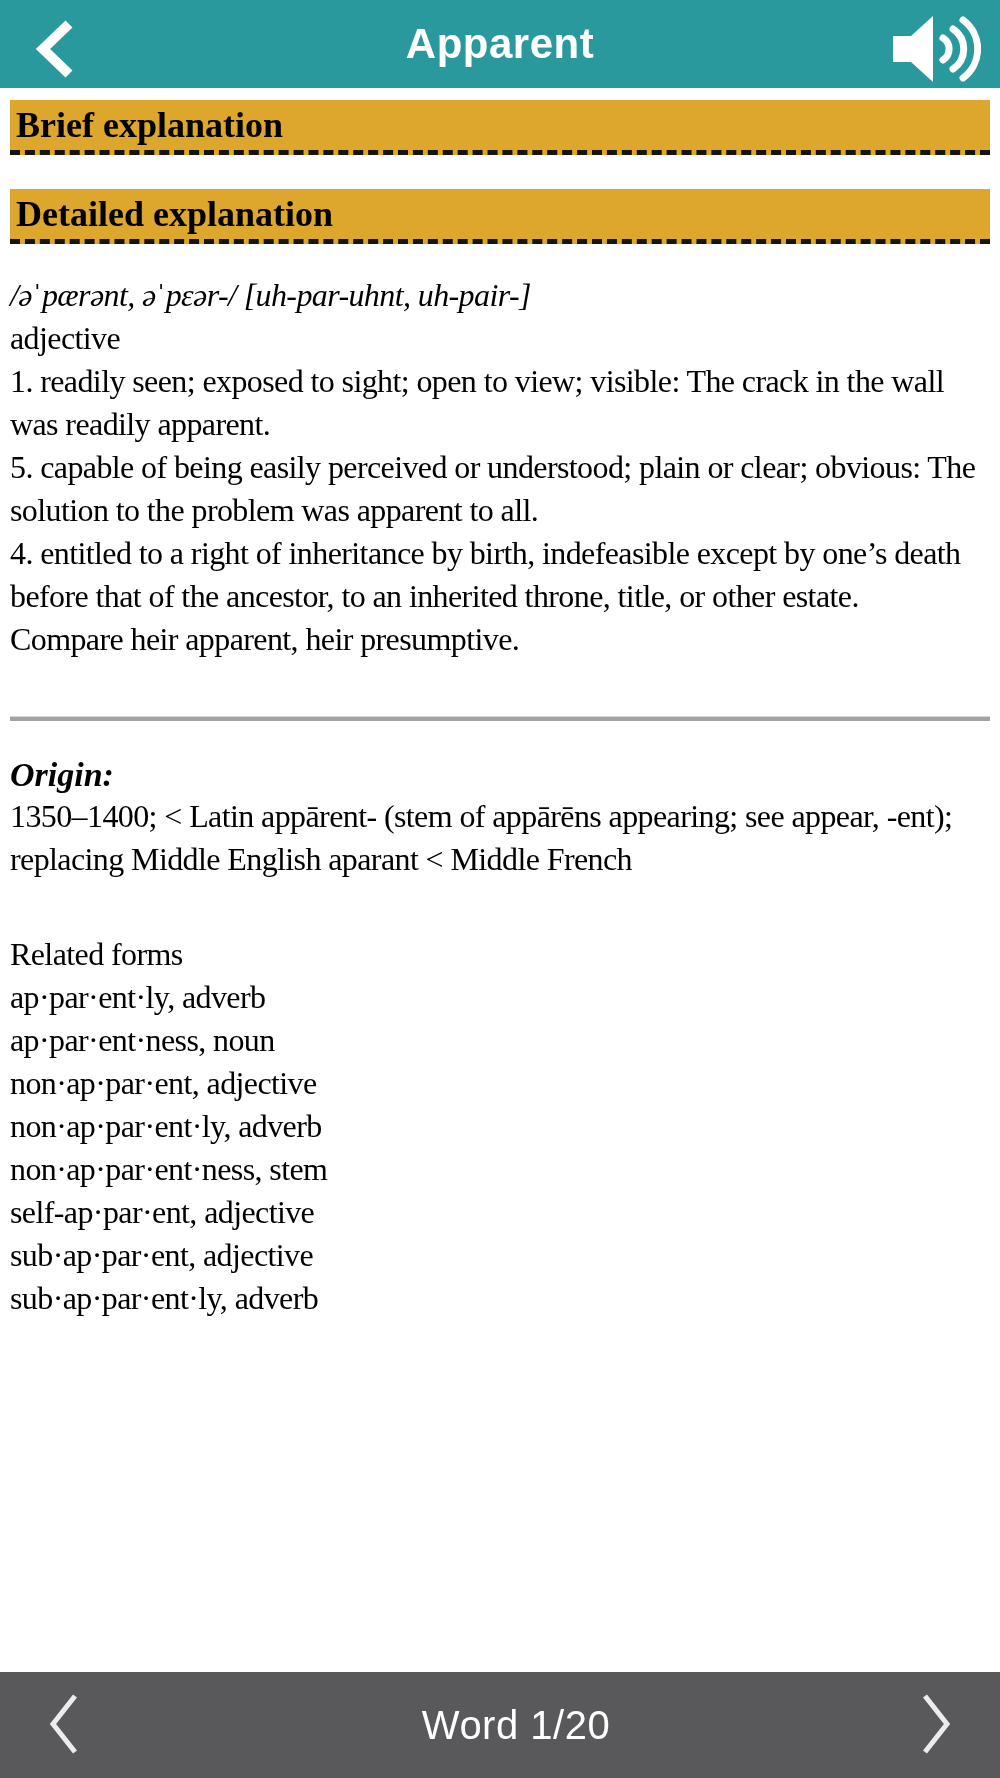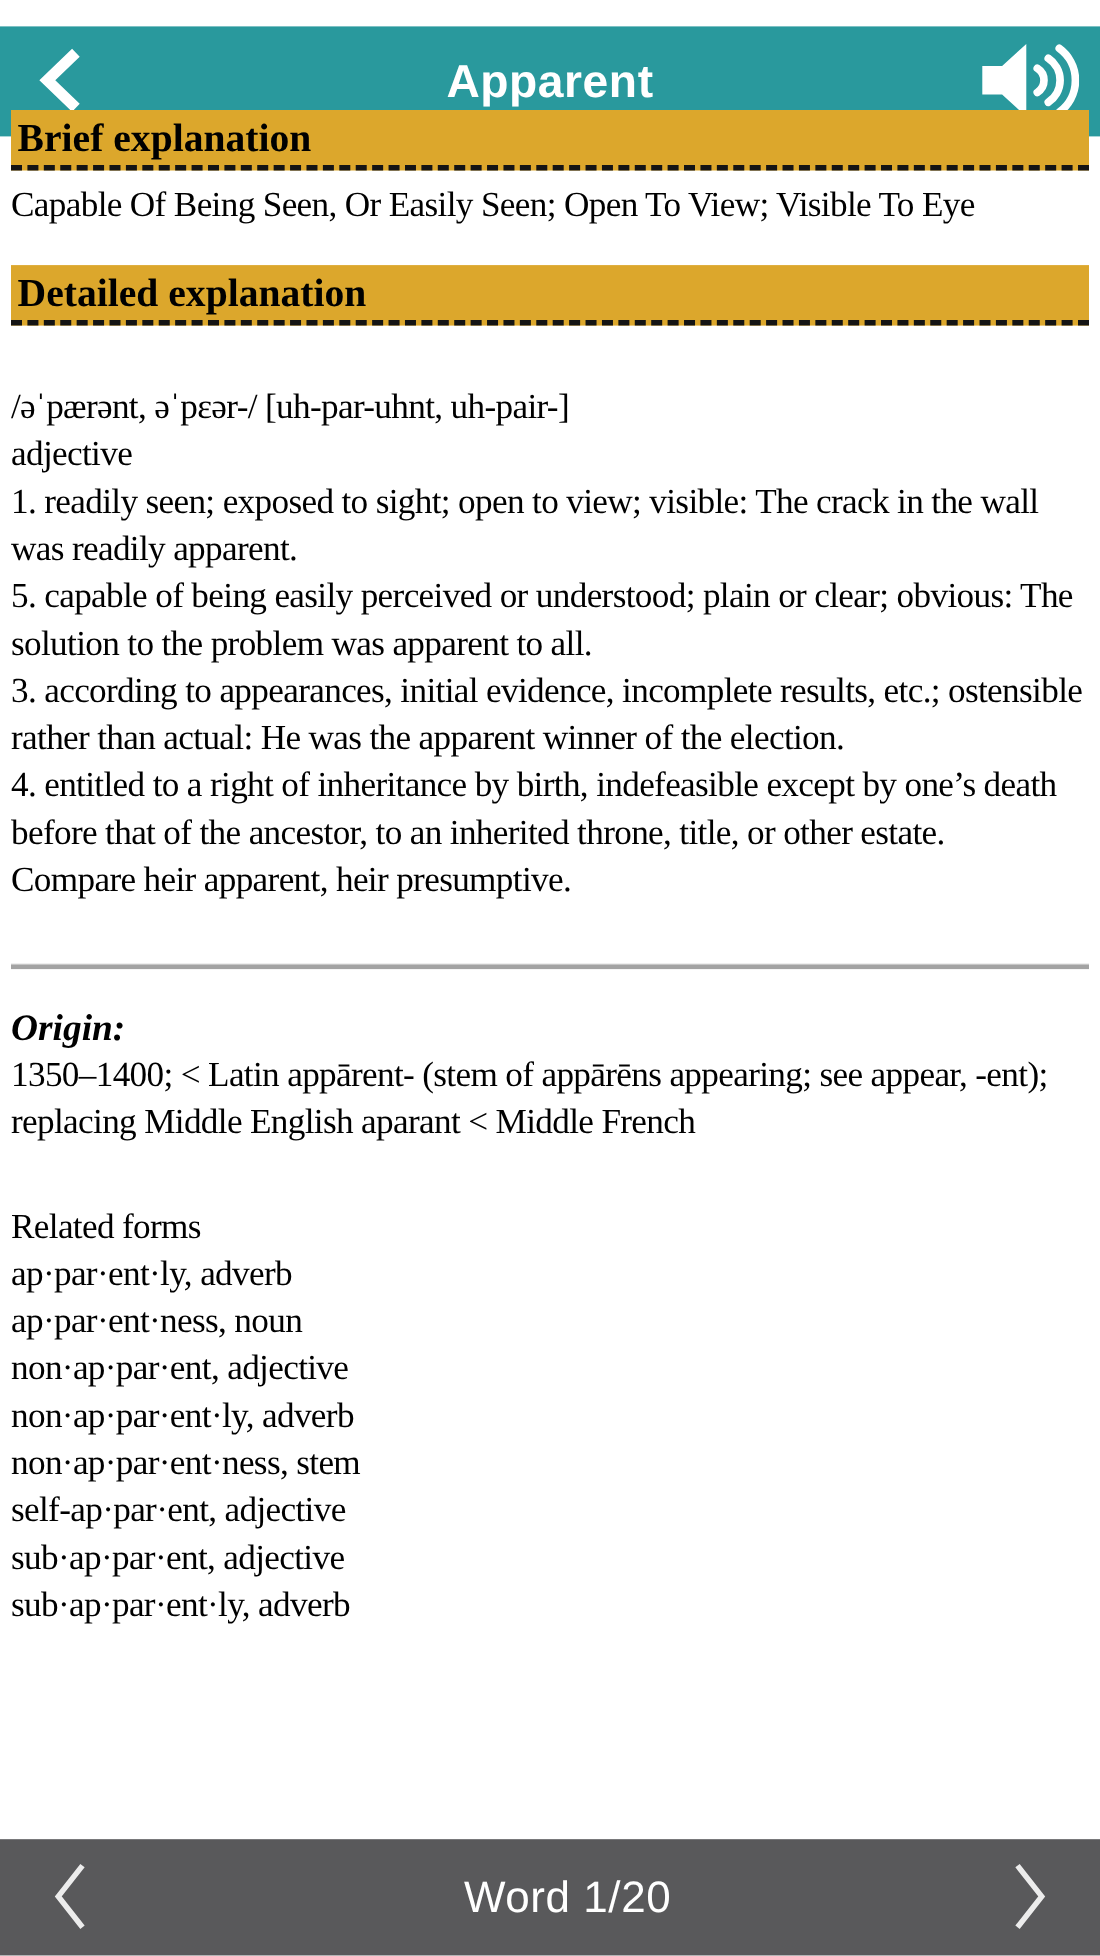--- a/index.html
+++ b/index.html
@@ -13,23 +13,23 @@
   body{font-family:"Liberation Serif", "DejaVu Serif", serif;}
   .phone{
     position:relative;
     width:1000px;height:1778px;
     background:#ffffff;
     overflow:hidden;
     margin:0 auto;
   }
   
   .appbar{
-    position:absolute;top:0;left:0;right:0;height:100px;
+    position:absolute;top:0;left:0;right:0;height:88px;
     background:var(--header-bg);
-    display:flex;align-items:center;justify-content:center;margin-top:24px;
+    display:flex;align-items:center;justify-content:center;
   }
   .appbar .title{
     color:#ffffff;
     font-family:"Liberation Sans", sans-serif;
     font-size:42px;font-weight:bold;
     letter-spacing:0.5px;
   }
   .icon-btn{
     position:absolute;top:0;height:100px;
     background:transparent;border:none;cursor:pointer;
@@ -58,21 +58,21 @@
     letter-spacing:-0.6px;
     line-height:43px;
   }
   .brief-text{margin-top:9px;}
   .headword{
     margin-top:42px;
     font-size:40px;font-weight:bold;
     letter-spacing:2px;
     line-height:48px;
   }
-  .pronunciation{margin-top:52px;}
+  .pronunciation{margin-top:30px;font-style:italic;}
   .divider{
     border:none;
     border-top:4px solid #a3a3a3;
     box-shadow:0 -1px 0 #d6d6d6;
     margin:56px 0 34px 0;
   }
   .origin-label{
     font-weight:bold;font-style:italic;
     font-size:34px;line-height:40px;
   }
@@ -121,33 +121,31 @@
         </svg>
       </span>
     </button>
   </header>
 
   <main class="content">
 
     <div class="band">
       <span>Brief explanation</span>
     </div>
-    <p class="bodytext brief-text">Capable Of Being Seen, Or Easily Seen; Open To View; Visible To Eye</p>
 
     <div class="band band-detailed">
       <span>Detailed explanation</span>
     </div>
 
 
     <p class="bodytext pronunciation">/əˈpærənt, əˈpɛər-/ [uh-par-uhnt, uh-pair-]</p>
     <p class="bodytext">adjective</p>
 
     <p class="bodytext">1. readily seen; exposed to sight; open to view; visible: The crack in the wall was readily apparent.</p>
     <p class="bodytext">5. capable of being easily perceived or understood; plain or clear; obvious: The solution to the problem was apparent to all.</p>
-    <p class="bodytext">3. according to appearances, initial evidence, incomplete results, etc.; ostensible rather than actual: He was the apparent winner of the election.</p>
     <p class="bodytext">4. entitled to a right of inheritance by birth, indefeasible except by one’s death before that of the ancestor, to an inherited throne, title, or other estate.</p>
     <p class="bodytext">Compare heir apparent, heir presumptive.</p>
 
     <hr class="divider">
 
     <p class="origin-label">Origin:</p>
     <p class="bodytext">1350–1400;  &lt; Latin appārent-  (stem of appārēns  appearing; see appear, -ent); replacing Middle English aparant  &lt; Middle French</p>
 
     <p class="bodytext related-label">Related forms</p>
     <p class="bodytext">ap·par·ent·ly, adverb</p>

